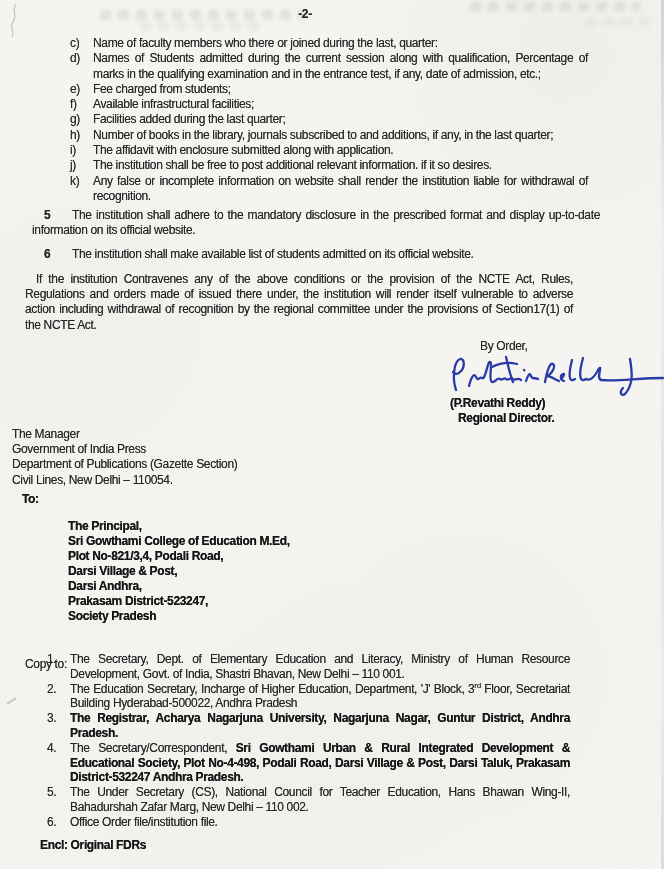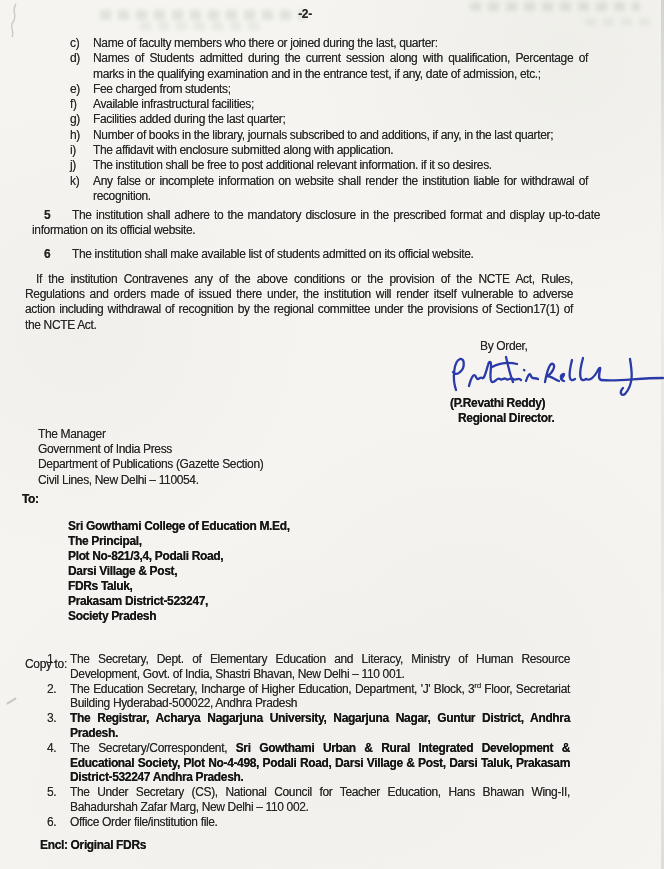--- a/index.html
+++ b/index.html
@@ -36,21 +36,21 @@
   .p6 { top:247px; }
 
   .warning { left:25px; top:272px; width:548px; text-indent:11px;
              text-align:justify; line-height:15.2px; }
 
   .byorder { left:480px; top:339px; }
   .sig-svg { left:448px; top:351px; width:216px; height:47px; }
   .signame { left:450px; top:396px; }
   .sigtitle { left:450px; top:411px;padding-left:8px; }
 
-  .manager { left:38px; top:427px; line-height:15.2px; }
+  .manager { left:12px; top:427px; line-height:15.2px; }
   .tolabel { left:22px; top:492px; }
   .recipient { left:68px; top:519px; line-height:15.0px; }
   .copytolabel { left:25px; top:657px; }
 
   .copylist { left:47px; top:652px; width:523px; line-height:14.8px; }
   .copy-row { display:flex; }
   .copy-row .num { flex:0 0 23px; }
   .copy-row .txt { flex:1; text-align:justify; }
   .copy-row sup { font-size:8px; line-height:0; vertical-align:super; }
 
@@ -156,25 +156,25 @@
 
 <div class="abs t manager">
   <div>The Manager</div>
   <div>Government of India Press</div>
   <div>Department of Publications (Gazette Section)</div>
   <div>Civil Lines,  New Delhi – 110054.</div>
 </div>
 
 <div class="abs t b tolabel">To:</div>
 <div class="abs t b recipient">
+  <div>The Principal,</div>
   <div>Sri Gowthami College of Education M.Ed,</div>
-  <div>The Principal,</div>
   <div>Plot No-821/3,4, Podali Road,</div>
   <div>Darsi  Village &amp; Post,</div>
-  <div>FDRs Taluk,</div>
+  <div>Darsi Andhra,</div>
   <div>Prakasam District-523247,</div>
   <div>Society Pradesh</div>
 </div>
 
 <div class="abs t copytolabel">Copy to:</div>
 <div id="copylist" class="abs t copylist">
     <div class="copy-row">
       <span class="num">1.</span>
       <div class="txt"><span>The Secretary, Dept. of Elementary Education and Literacy, Ministry of Human Resource Development, Govt. of India, Shastri Bhavan, New Delhi – 110 001.</span></div>
     </div>

